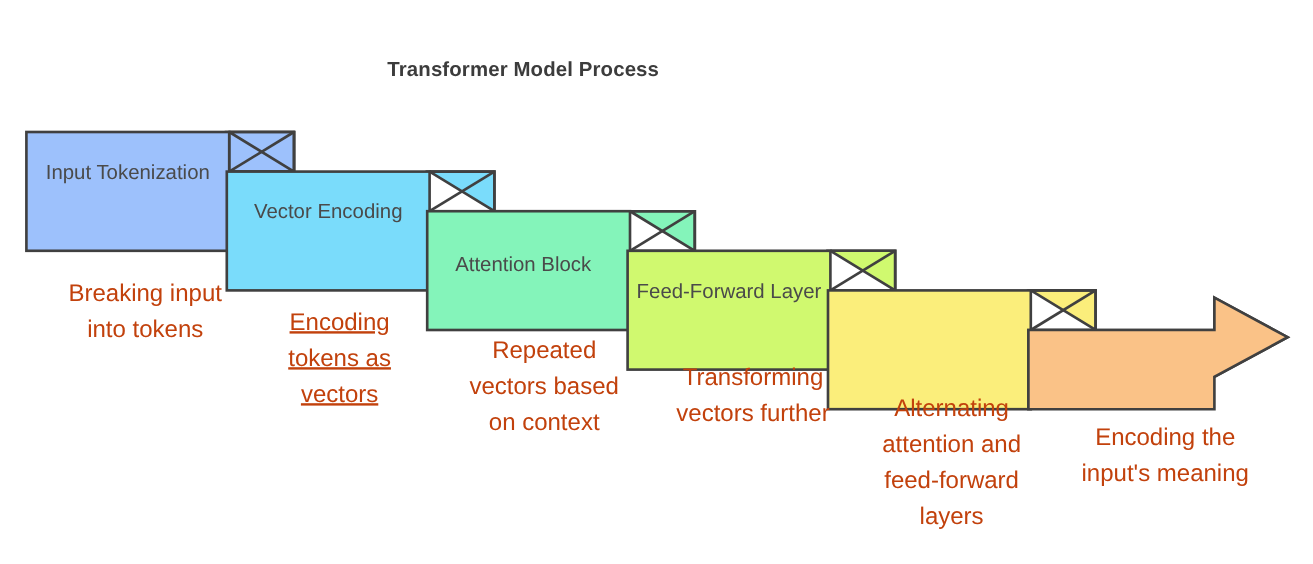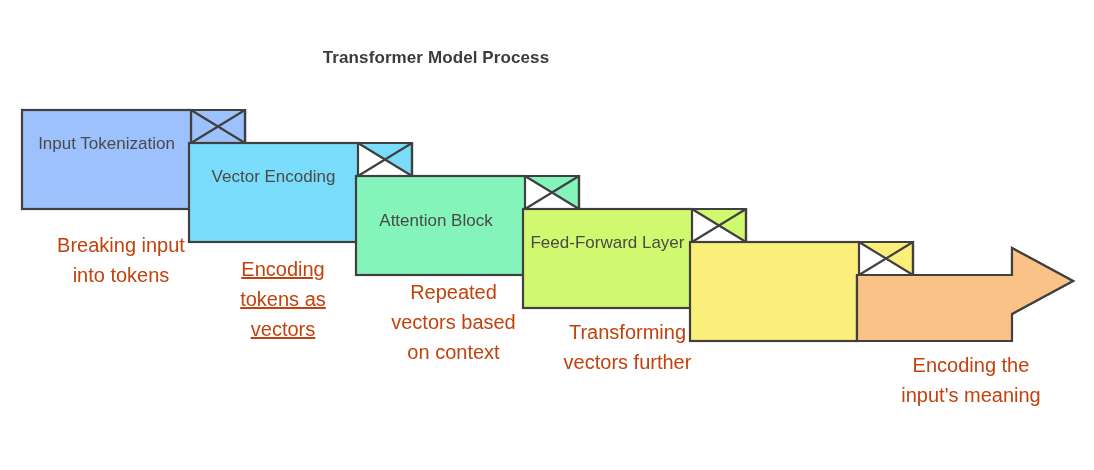--- a/index.html
+++ b/index.html
@@ -134,20 +134,24 @@
 into tokens</div>
 
   <div class="caption" style="left:203px; top:254px; width:160px;text-decoration:underline;">Encoding
 tokens as
 vectors</div>
 
   <div class="caption" style="left:371px; top:277px; width:165px;">Repeated
 vectors based
 on context</div>
 
-  <div class="caption" style="left:545px; top:317px; width:165px;">Transforming
+  <div class="caption" style="left:545px; top:300px; width:165px;">Transforming
 vectors further</div>
 
+  <div class="caption" style="left:713px; top:326px; width:160px;">Alternating
+attention and
+feed-forward
+layers</div>
 
   <div class="caption" style="left:881px; top:350px; width:180px;">Encoding the
 input's meaning</div>
 
 </div>
 
 </body></html>

